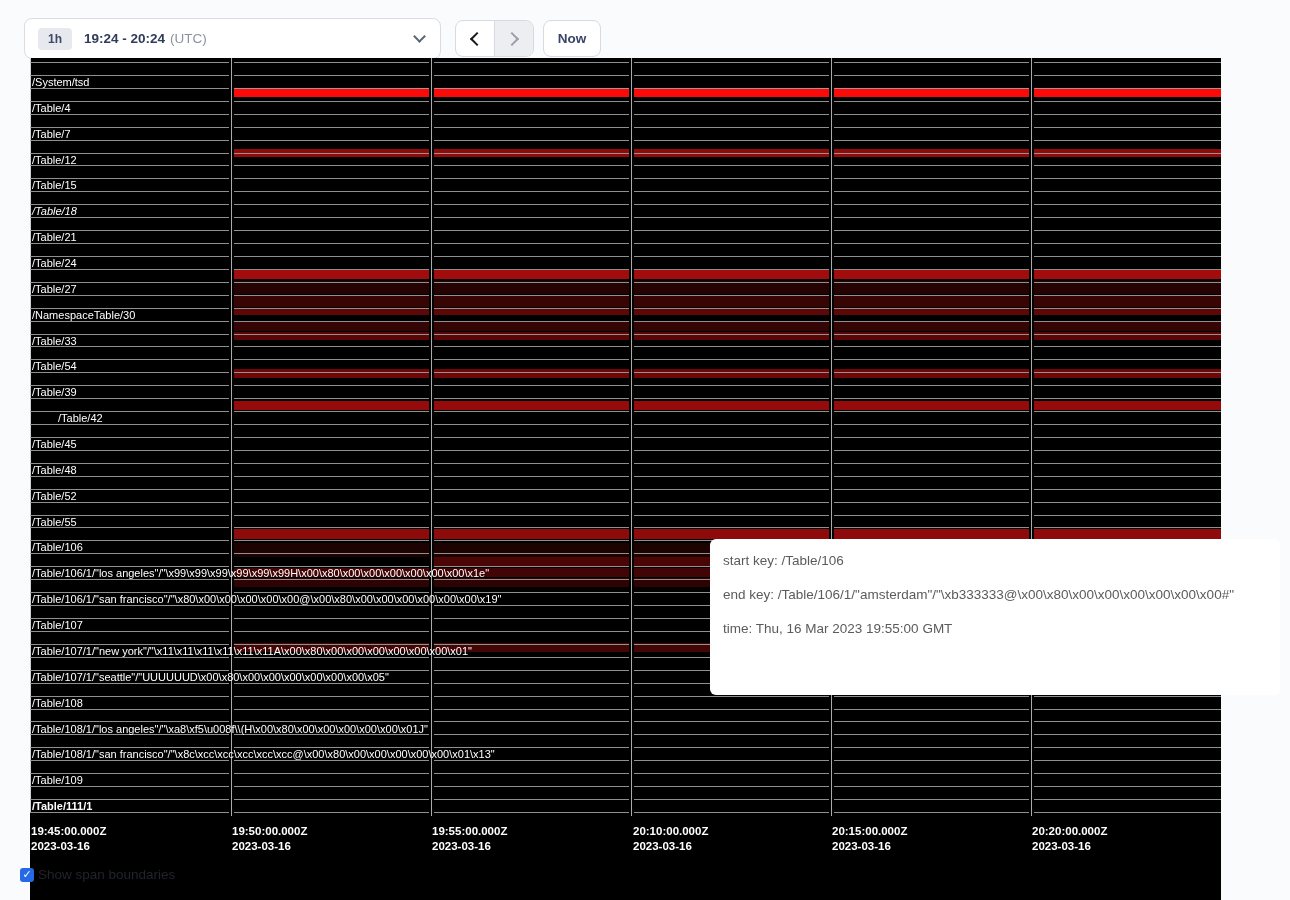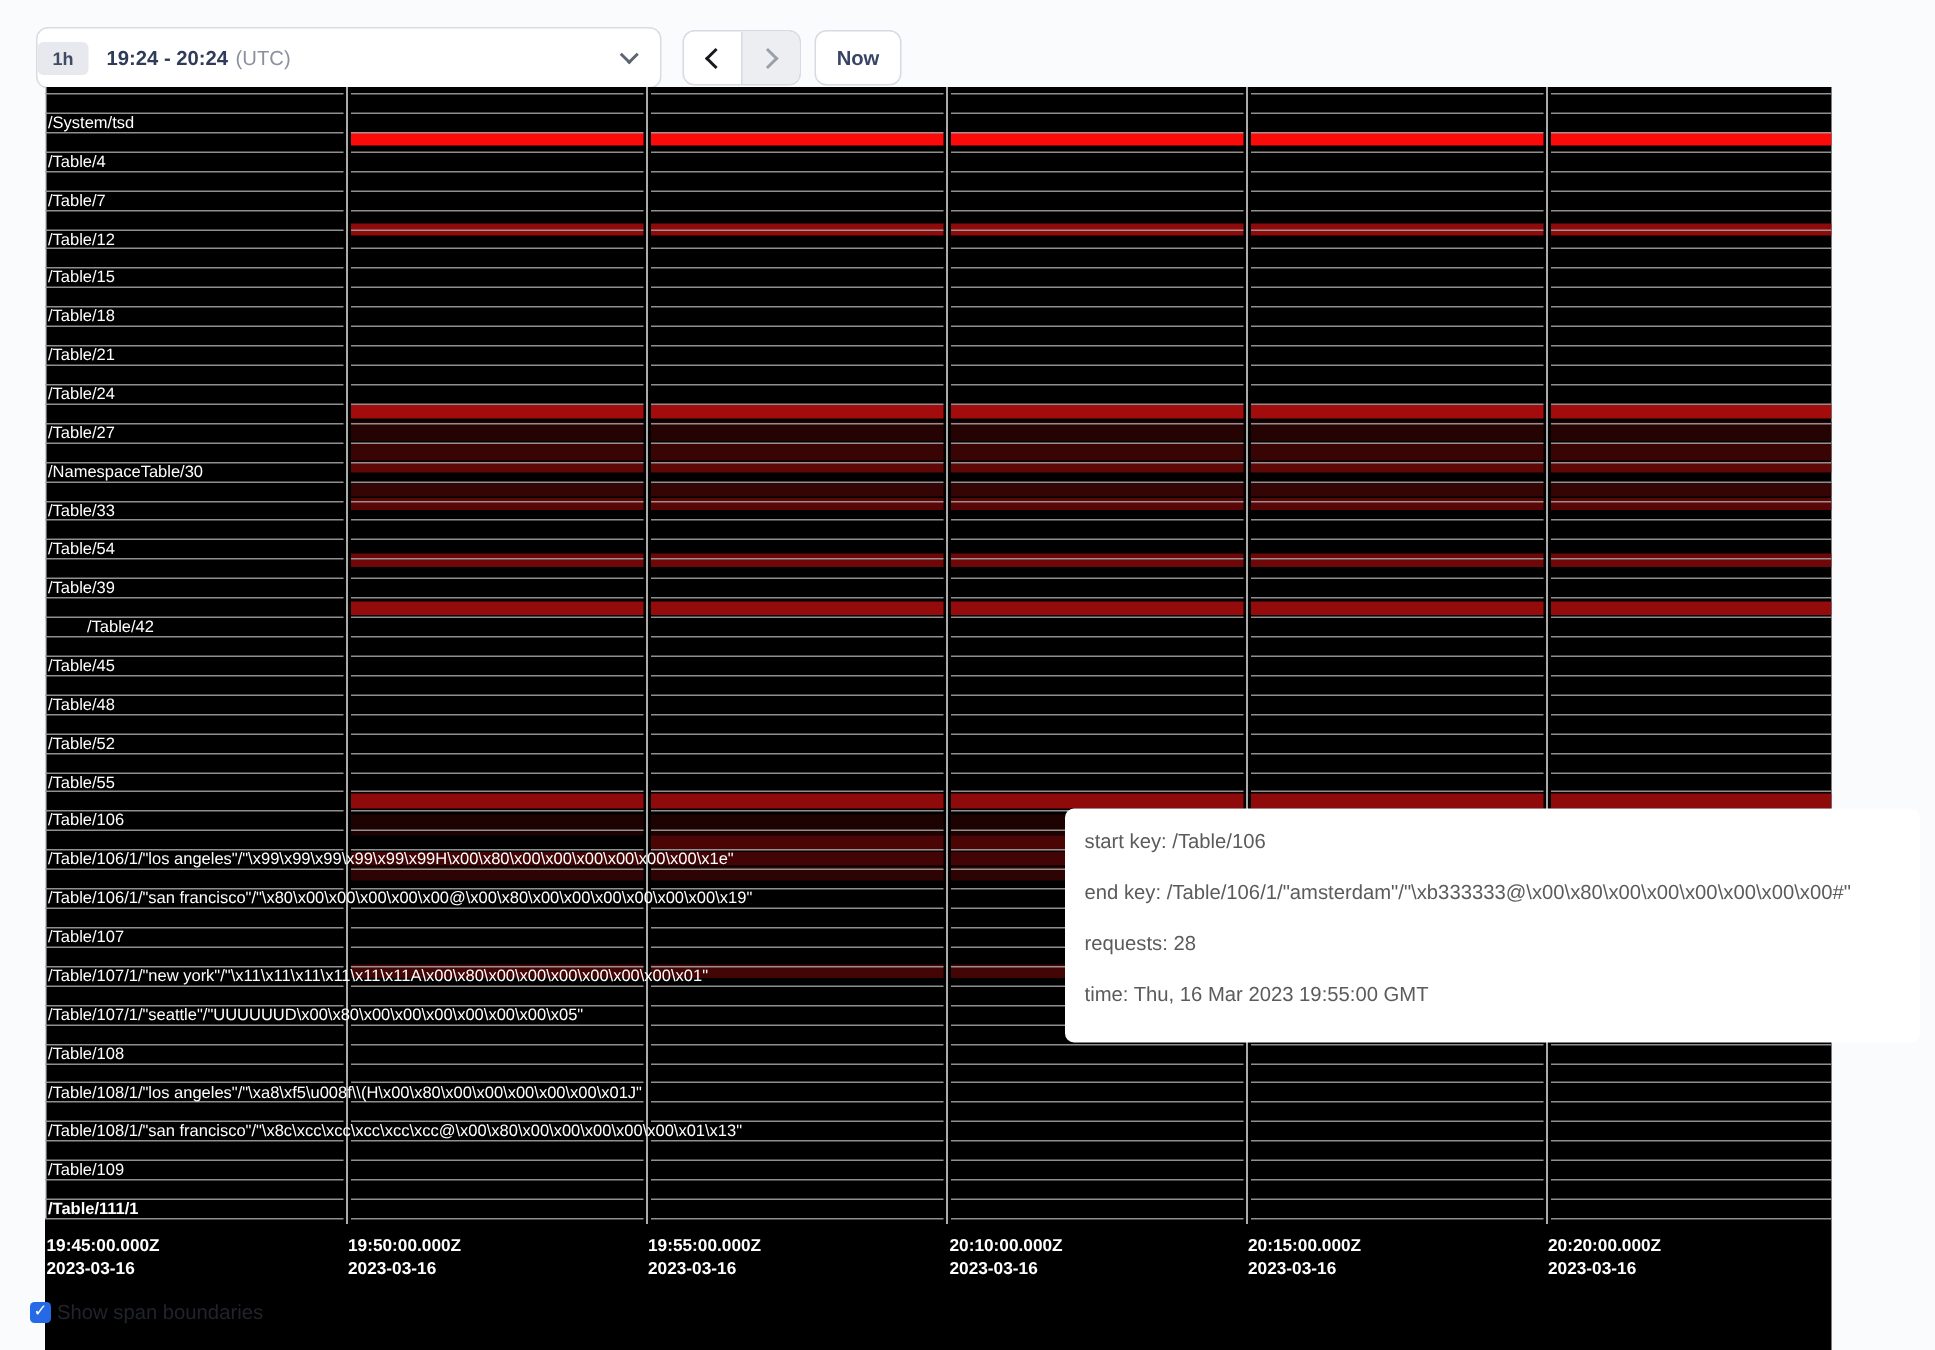--- a/index.html
+++ b/index.html
@@ -9,21 +9,21 @@
     font-family:"Liberation Sans","DejaVu Sans",sans-serif;
   }
   
   .toolbar{position:absolute;left:0;top:0;width:1290px;height:58px;}
   .range-select{
     position:absolute;left:24px;top:18px;width:417px;height:41px;
     background:#fff;border:1px solid #d9dce3;border-radius:8px;
     display:flex;align-items:center;box-sizing:border-box;cursor:pointer;
   }
   .range-badge{
-    background:#e7e9ee;border-radius:4px;
+    margin-left:13px;background:#e7e9ee;border-radius:4px;
     font-size:12px;font-weight:700;color:#3f4a65;padding:5px 10px;line-height:1;
   }
   .range-label{margin-left:12px;font-size:13.5px;font-weight:700;color:#2f3b59;}
   .range-zone{margin-left:5px;font-size:13.5px;color:#8b919e;}
   .caret-down{
     margin-left:auto;margin-right:16px;width:7px;height:7px;
     border-right:2px solid #5c6472;border-bottom:2px solid #5c6472;
     transform:rotate(45deg);margin-top:-4px;
   }
   .nav-group{
@@ -181,21 +181,21 @@
       <div class="v-line" style="left: 599px;"></div>
       <div class="v-line" style="left: 799px;"></div>
       <div class="v-line" style="left: 999px;"></div>
     </div>
   <div id="row-label-layer">
       <div class="row-label" style="top: 18px;">/System/tsd</div>
       <div class="row-label" style="top: 43.86px;">/Table/4</div>
       <div class="row-label" style="top: 69.72px;">/Table/7</div>
       <div class="row-label" style="top: 95.58px;">/Table/12</div>
       <div class="row-label" style="top: 121.44px;">/Table/15</div>
-      <div class="row-label" style="top: 147.3px;">/Table/18</div>
+      <div class="row-label" style="top: 147.3px; font-style: italic;">/Table/18</div>
       <div class="row-label" style="top: 173.16px;">/Table/21</div>
       <div class="row-label" style="top: 199.02px;">/Table/24</div>
       <div class="row-label" style="top: 224.88px;">/Table/27</div>
       <div class="row-label" style="top: 250.74px;">/NamespaceTable/30</div>
       <div class="row-label" style="top: 276.6px;">/Table/33</div>
       <div class="row-label" style="top: 302.46px;">/Table/54</div>
       <div class="row-label" style="top: 328.32px;">/Table/39</div>
       <div class="row-label" style="top: 354.18px; padding-left: 26px;">/Table/42</div>
       <div class="row-label" style="top: 380.04px;">/Table/45</div>
       <div class="row-label" style="top: 405.9px;">/Table/48</div>
@@ -237,21 +237,20 @@
       <div class="axis-tick" style="left: 1002px;">
         <div class="">20:20:00.000Z</div>
         <div class="">2023-03-16</div>
       </div>
     </div>
 </div>
 
 <div class="tooltip" id="tooltip">
     <div class="tooltip-line">start key: /Table/106</div>
     <div class="tooltip-line">end key: /Table/106/1/"amsterdam"/"\xb333333@\x00\x80\x00\x00\x00\x00\x00\x00#"</div>
-    <div class="tooltip-line">requests: 28</div>
     <div class="tooltip-line">time: Thu, 16 Mar 2023 19:55:00 GMT</div>
   </div>
 
 <div class="footer">
   <div class="checkbox" style="background: rgb(37, 105, 230);">
     <span class="check-icon">✓</span>
   </div>
   <span class="checkbox-label">Show span boundaries</span>
 </div>
 

